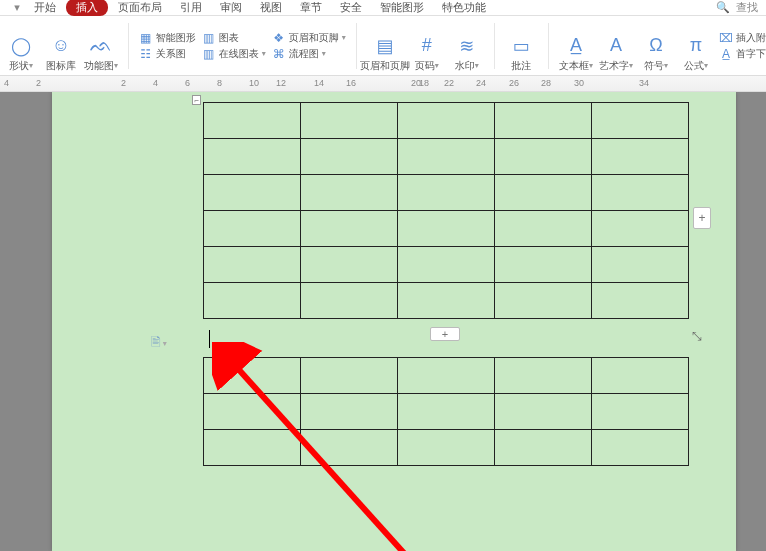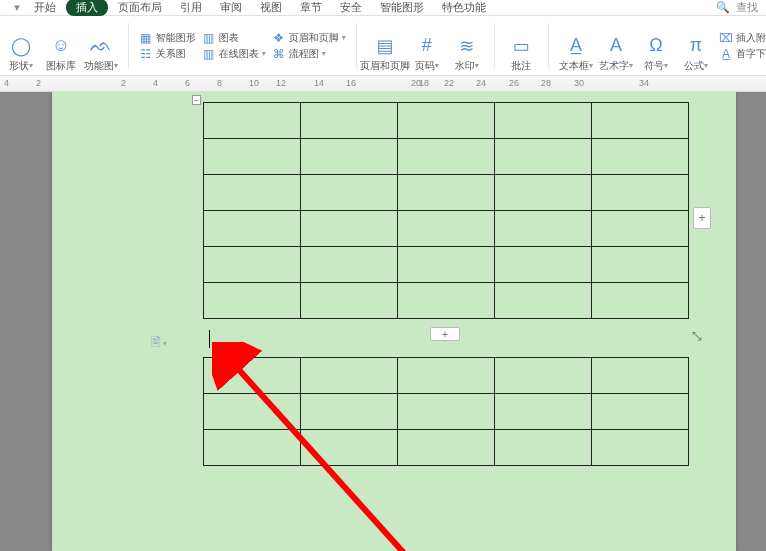--- a/index.html
+++ b/index.html
@@ -18,21 +18,21 @@
     height: 16px;
     padding-left: 10px;
     gap: 2px;
     font-size: 11px;
     color: #555;
     border-bottom: 1px solid #e0e0e0;
   }
   .menubar .dd { width: 14px; text-align: center; color: #888; }
   .menubar .mitem { padding: 17px 8px; cursor: pointer; }
   .menubar .mitem.active {
-    background: #14532d;
+    background: #b91c1c;
     color: #fff;
     border-radius: 8px;
     padding: 1px 10px;
   }
   .ribbon {
     display: flex;
     align-items: center;
     height: 60px;
     border-bottom: 1px solid #ddd;
     padding-left: 4px;

